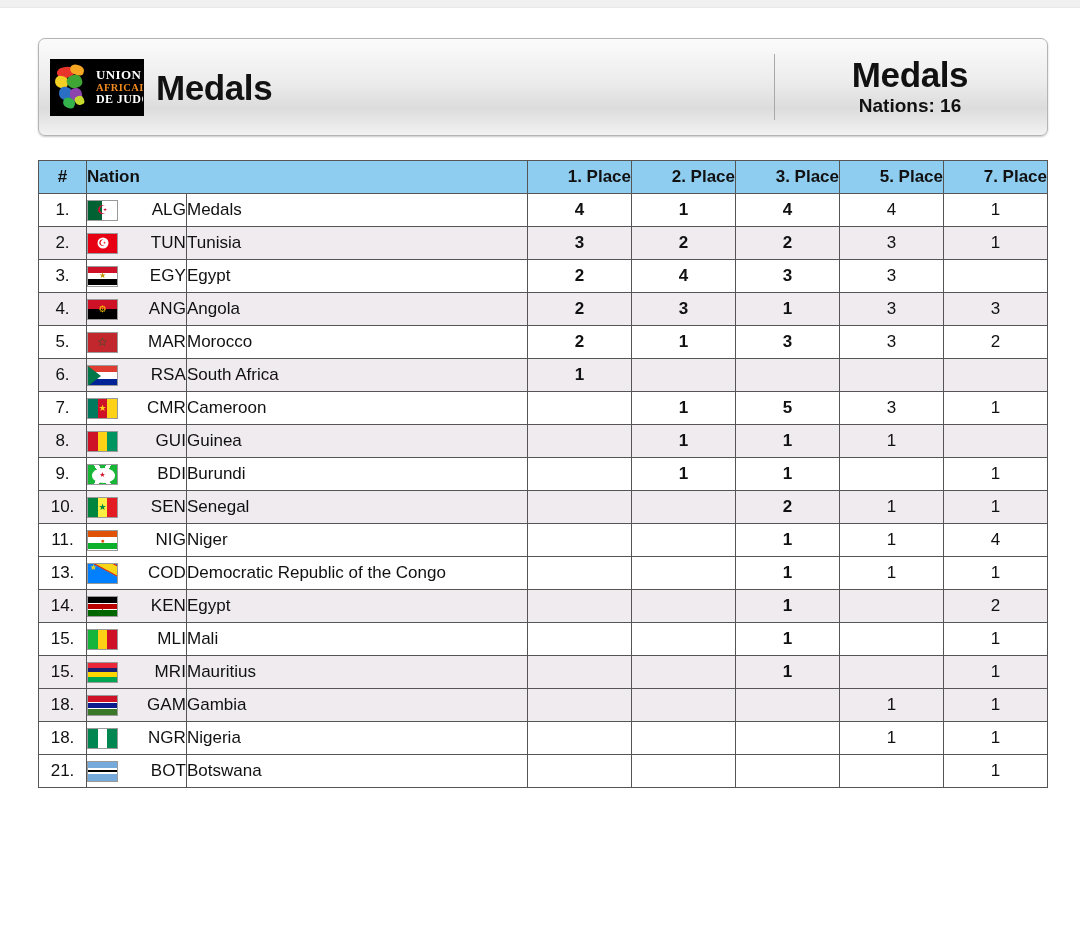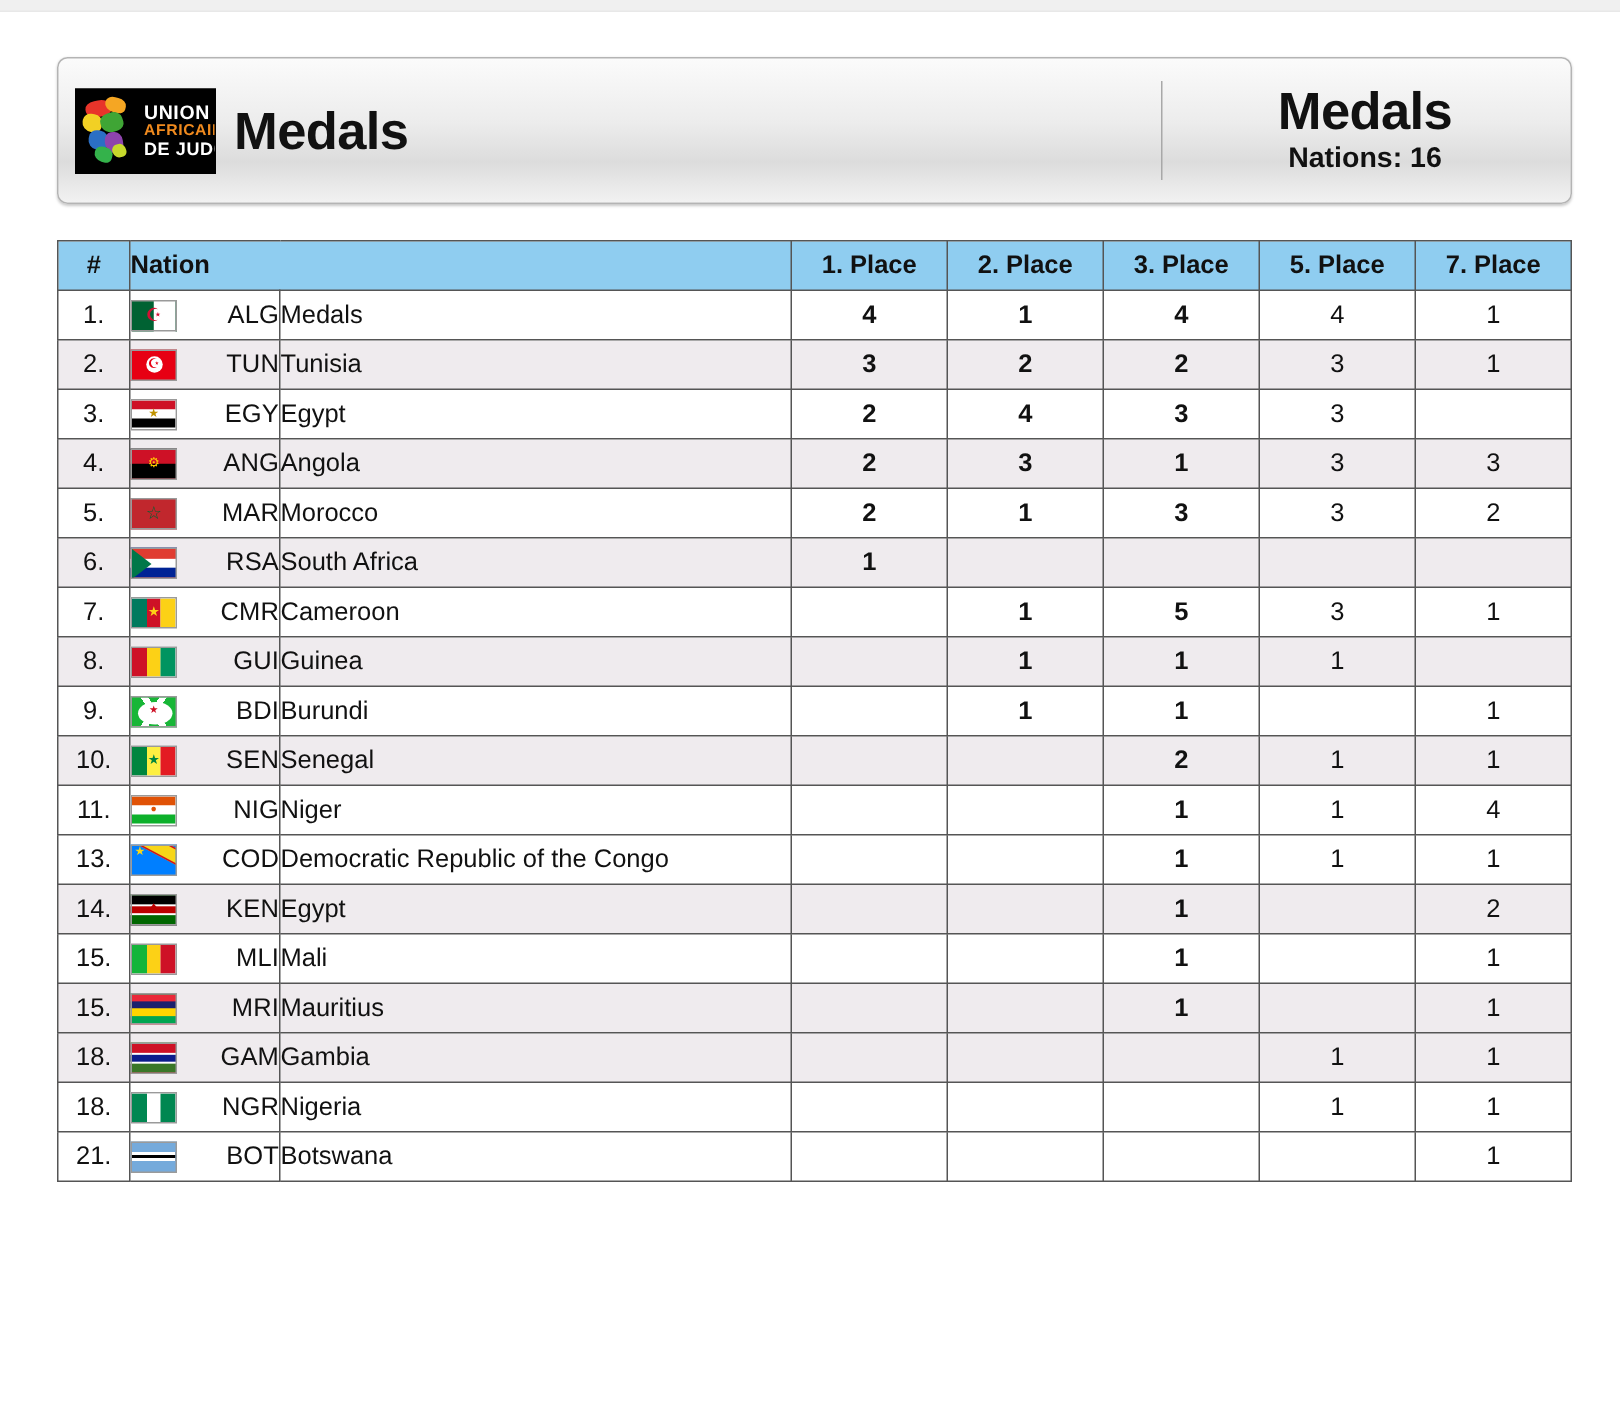--- a/index.html
+++ b/index.html
@@ -76,21 +76,21 @@
   .la2 { left: 17px; top: 3px;  width: 14px; height: 10px; background: #f5a623; transform: rotate(14deg); }
   .la3 { left: 2px;  top: 14px; width: 13px; height: 12px; background: #f2d024; transform: rotate(8deg); }
   .la4 { left: 14px; top: 13px; width: 15px; height: 13px; background: #3fa535; transform: rotate(-18deg); }
   .la5 { left: 6px;  top: 25px; width: 13px; height: 13px; background: #2b6fc4; transform: rotate(10deg); }
   .la6 { left: 17px; top: 26px; width: 12px; height: 14px; background: #8e44ad; transform: rotate(-8deg); }
   .la7 { left: 10px; top: 36px; width: 12px; height: 10px; background: #34b24b; transform: rotate(16deg); }
   .la8 { left: 22px; top: 34px; width: 9px;  height: 9px;  background: #c7d92c; transform: rotate(-20deg); }
   .logo-text {
     margin-left: 3px;
     line-height: 1.05;
-    font-family: Liberation Sans, sans-serif;
+    font-family: Liberation Serif, serif;
     font-weight: bold;
     letter-spacing: 0.4px;
   }
   .logo-text .l1 { color: #ffffff; font-size: 13px; display: block; }
   .logo-text .l2 { color: #f08a1e; font-size: 10.5px; display: block; }
   .logo-text .l3 { color: #ffffff; font-size: 12px; display: block; }
 
   .banner-titles {
     margin-left: 12px;
     min-width: 0;
@@ -161,21 +161,21 @@
     box-sizing: border-box;
   }
   thead th {
     background: #8fcdf0;
     font-weight: bold;
     font-size: 16.5px;
     height: 32px;
   }
   th.col-num      { width: 48px;  text-align: center; }
   th.col-nation   { text-align: left; padding-left: 8px; }
-  th.col-place    { width: 104px; text-align: center; }
+  th.col-place    { width: 104px; text-align: right; }
 
   td.num {
     text-align: center;
     width: 48px;
     font-size: 17px;
     padding-right: 4px;
   }
   td.nat-code {
     width: 100px;
     padding: 0 6px 0 5px;

